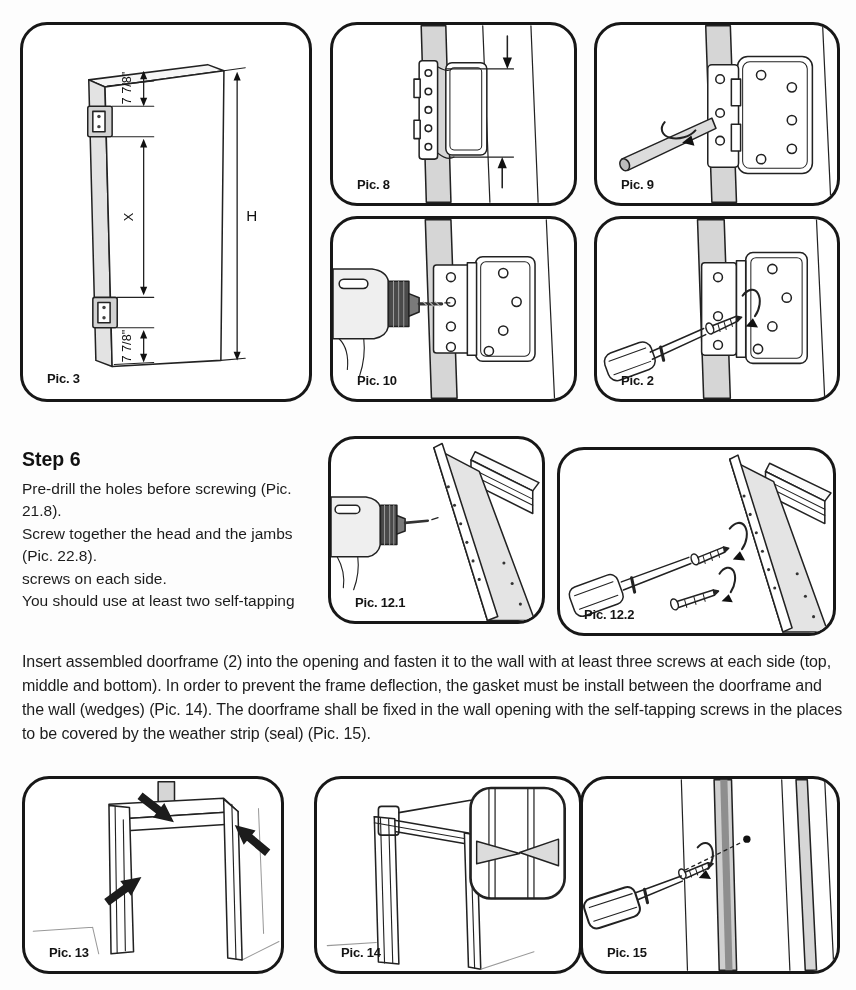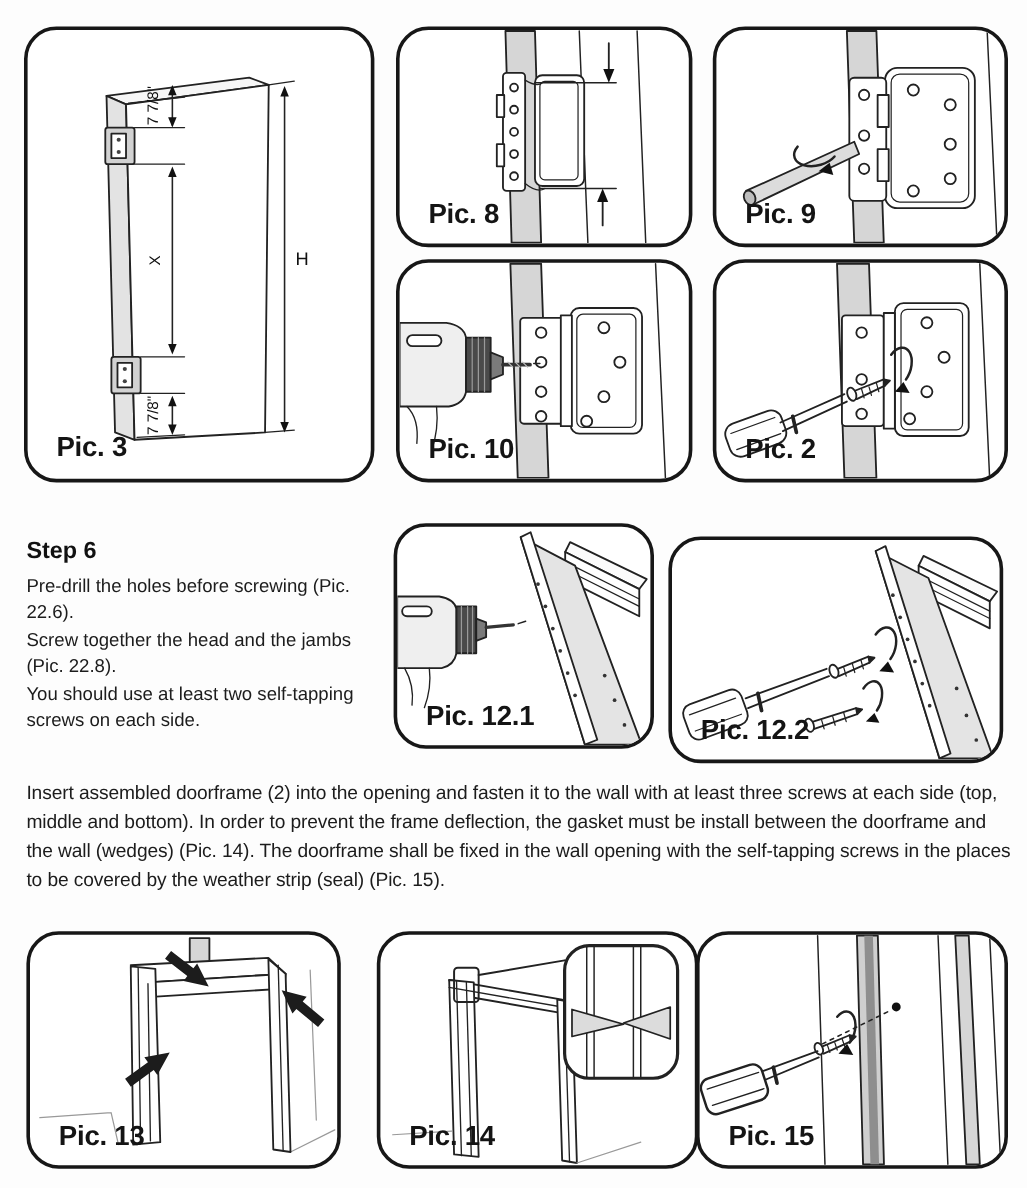--- a/index.html
+++ b/index.html
@@ -1,20 +1,20 @@
 <!DOCTYPE html>
 <html><head>
 <meta charset="utf-8">
 <style>
   html,body{margin:0;padding:0;background:#ffffff;}
   .page{position:relative;width:856px;height:990px;background:#fdfdfd;
         font-family:"Liberation Sans",sans-serif;color:#1a1a1a;overflow:hidden;}
   .panel{position:absolute;background:#ffffff;border:3px solid #171717;border-radius:27px;overflow:hidden;}
   .panel svg{position:absolute;left:0;top:0;width:100%;height:100%;}
-  .plabel{position:absolute;left:24px;bottom:11px;font-weight:bold;font-size:23px;letter-spacing:-0.2px;color:#141414;}
+  .plabel{position:absolute;left:24px;bottom:11px;font-weight:bold;font-size:13px;letter-spacing:-0.2px;color:#141414;}
   .step{position:absolute;}
   .step h2{margin:0 0 7px 0;font-size:19.5px;font-weight:bold;color:#111;}
   .step .line{font-size:15.5px;line-height:1.45;color:#1c1c1c;}
   .hnote{font-weight:normal;font-size:15.5px;}
   .step7 p{margin:4px 0 0 0;font-size:16px;line-height:1.5;letter-spacing:-0.1px;color:#1c1c1c;width:822px;}
   svg text{font-family:"Liberation Sans",sans-serif;}
 </style>
 </head>
 <body>
 
@@ -197,25 +197,25 @@
           <path stroke-width="2" d="M142,74 a8,13 18 1 1 12,20"></path>
           <path d="M152,96 l-7,8 l12,1 z" fill="#111" stroke="none"></path>
         </g>
       </g>
     </svg>
     <span class="plabel">Pic. 2</span>
   </section>
 
   <div class="step step6" style="left:22px;top:448px;width:305px;">
     <h2>Step 6</h2>
-    <div class="line">Pre-drill the holes before screwing (Pic. 22.6).</div>
+    <div class="line">Pre-drill the holes before screwing (Pic. 21.8).</div>
     <div class="line">Screw together the head and the jambs</div>
     <div class="line">(Pic. 22.8).</div>
+    <div class="line">screws on each side.</div>
     <div class="line">You should use at least two self-tapping</div>
-    <div class="line">screws on each side.</div>
   </div>
 
   <section class="panel" style="left:328px;top:436px;width:211px;height:182px;">
     <svg viewBox="0 0 205 176">
       <g stroke="#222" stroke-width="1.5" fill="none" stroke-linejoin="round" stroke-linecap="round">
         <g>
           <polygon points="140,12 202,42 196,50 136,20" fill="#fbfbfb"></polygon>
           <polygon points="136,20 196,50 196,72 136,42" fill="#ffffff"></polygon>
           <path stroke-width="1" d="M136,28 L196,58 M136,34 L196,64"></path>
         </g>

